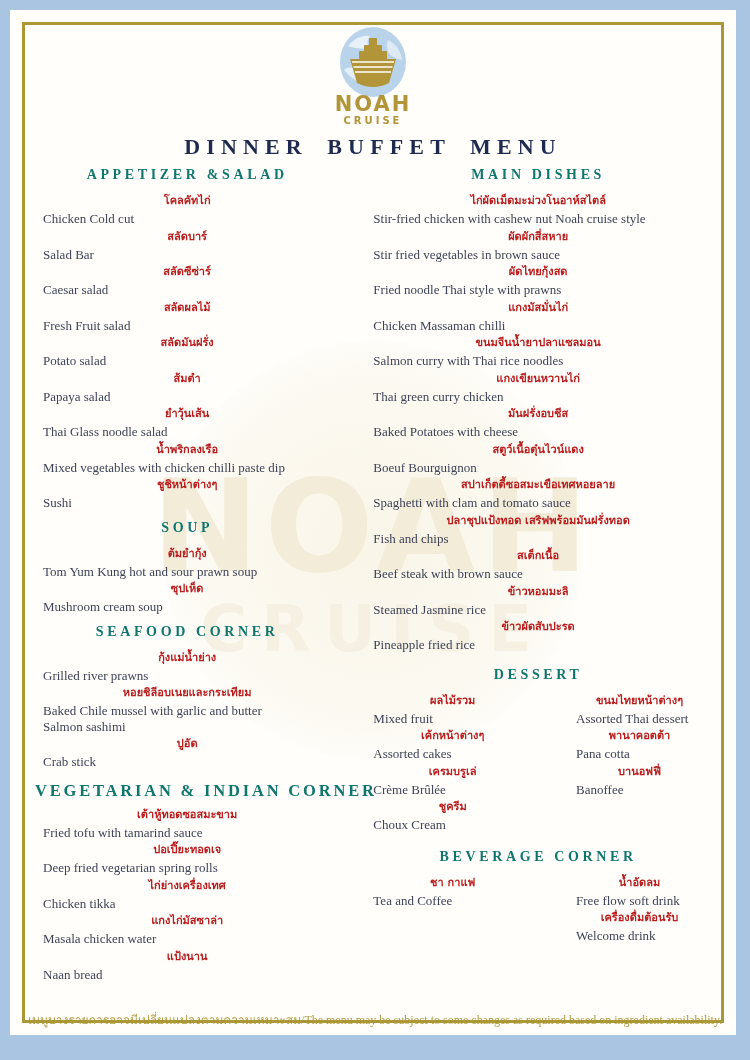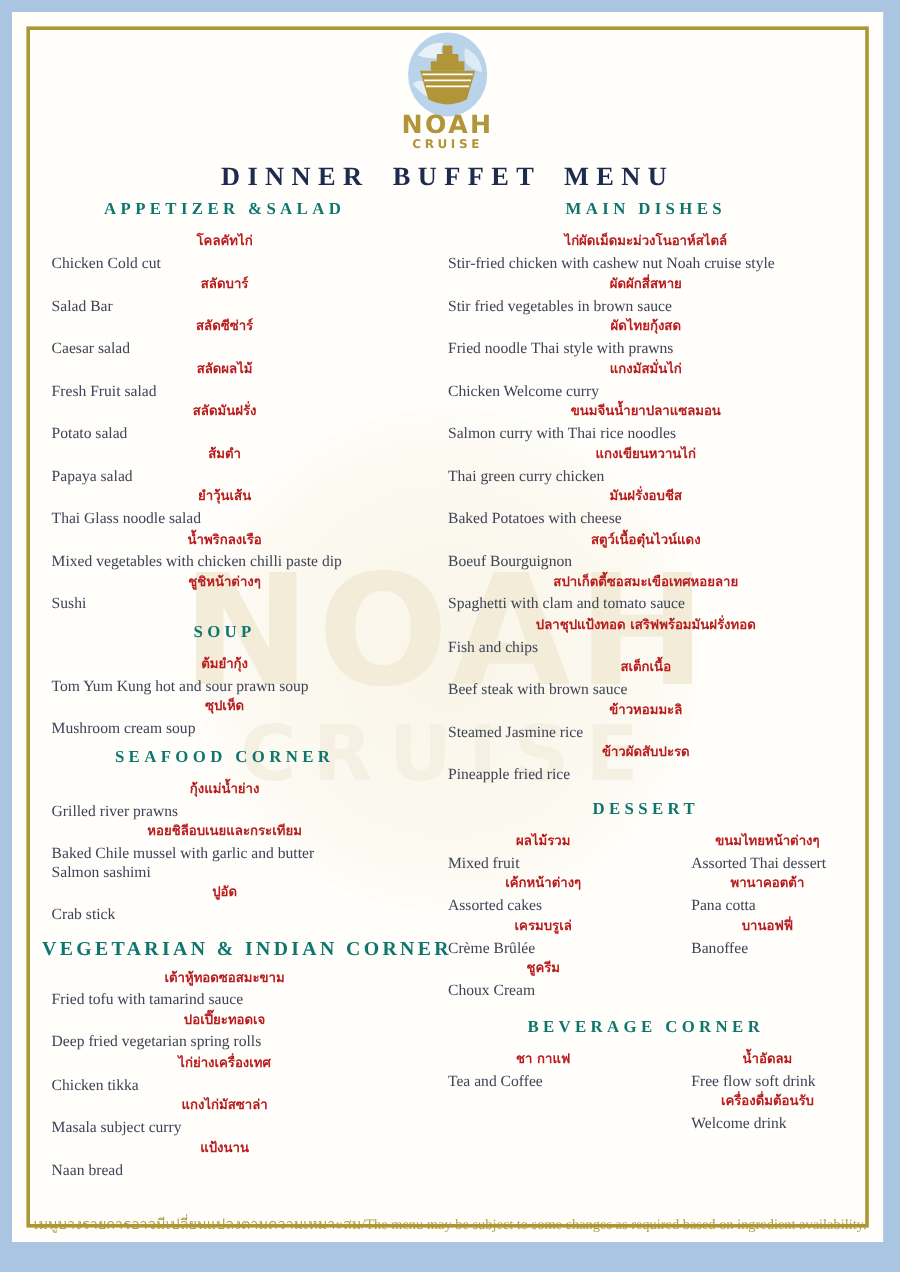--- a/index.html
+++ b/index.html
@@ -240,21 +240,21 @@
               <div class="item">
               <div class="thai">ปอเปี๊ยะทอดเจ</div>
               <div class="eng">Deep fried vegetarian spring rolls</div>
             </div>
               <div class="item">
               <div class="thai">ไก่ย่างเครื่องเทศ</div>
               <div class="eng">Chicken tikka</div>
             </div>
               <div class="item">
               <div class="thai">แกงไก่มัสซาล่า</div>
-              <div class="eng">Masala subject curry</div>
+              <div class="eng">Masala chicken water</div>
             </div>
               <div class="item">
               <div class="thai">แป้งนาน</div>
               <div class="eng">Naan bread</div>
             </div>
             </div>
         </div>
       </div>
 
       <div class="col-right">
@@ -268,21 +268,21 @@
               <div class="item">
               <div class="thai">ผัดผักสี่สหาย</div>
               <div class="eng">Stir fried vegetables in brown sauce</div>
             </div>
               <div class="item">
               <div class="thai">ผัดไทยกุ้งสด</div>
               <div class="eng">Fried noodle Thai style with prawns</div>
             </div>
               <div class="item">
               <div class="thai">แกงมัสมั่นไก่</div>
-              <div class="eng">Chicken Welcome curry</div>
+              <div class="eng">Chicken Massaman chilli</div>
             </div>
               <div class="item">
               <div class="thai">ขนมจีนน้ำยาปลาแซลมอน</div>
               <div class="eng">Salmon curry with Thai rice noodles</div>
             </div>
               <div class="item">
               <div class="thai">แกงเขียนหวานไก่</div>
               <div class="eng">Thai green curry chicken</div>
             </div>
               <div class="item">

